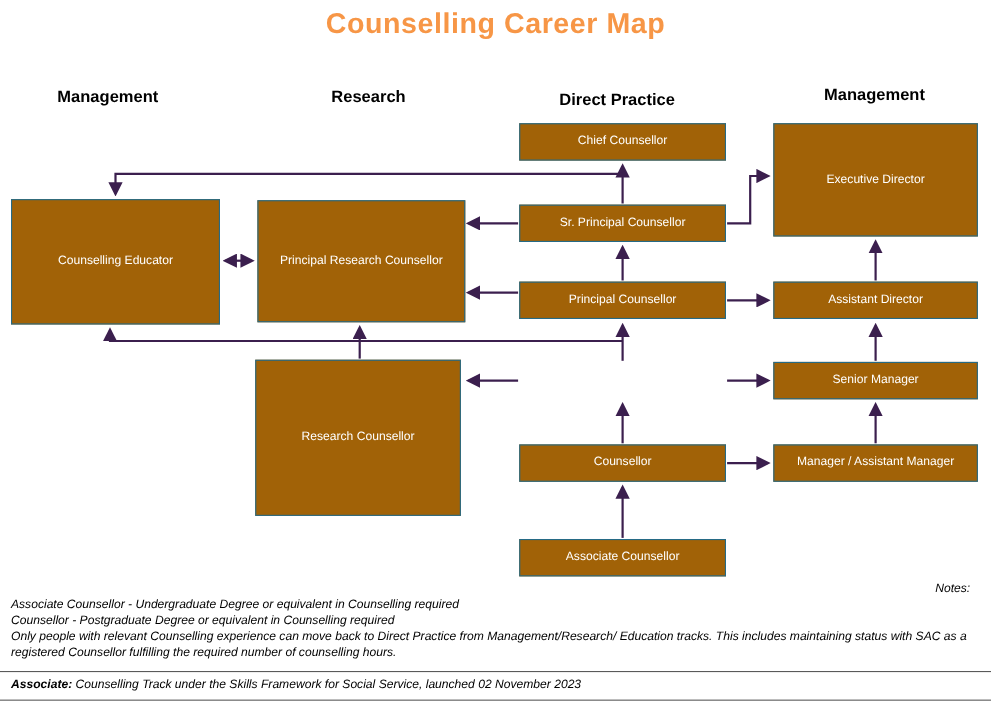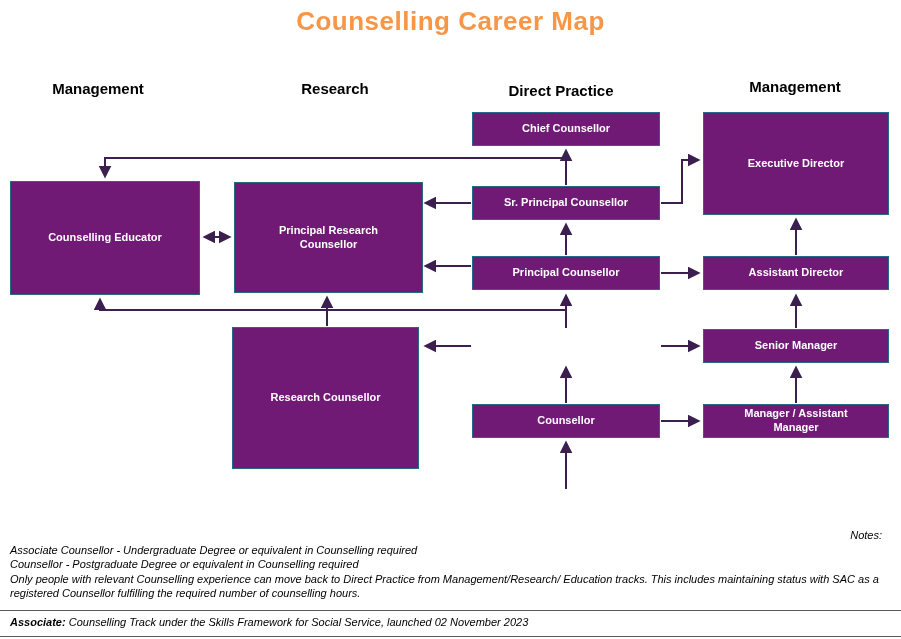--- a/index.html
+++ b/index.html
@@ -10,22 +10,22 @@
   .title{
     position:absolute;left:0;top:6px;width:100%;margin:0;text-align:center;
     font-size:26px;font-weight:700;color:#F79646;letter-spacing:.5px;
   }
   .col-header{
     position:absolute;top:80px;width:150px;text-align:center;
     font-size:15px;font-weight:700;color:#000;
   }
   .node{
     position:absolute;display:flex;align-items:center;justify-content:center;
-    background:#701a75;border:1px solid #256a85;color:#ffffff;
-    font-size:11px;font-weight:700;text-align:center;line-height:1.25;
+    background:#a16207;border:1px solid #256a85;color:#ffffff;
+    font-size:11px;font-weight:400;text-align:center;line-height:1.25;
     padding:2px 19px;box-sizing:border-box;
   }
   svg.arrows{position:absolute;left:0;top:0;pointer-events:none;}
   .edge{stroke:#3b1f4e;stroke-width:2;fill:none;}
   .notes{
     position:absolute;left:10px;top:528px;width:872px;
     font-size:11px;font-style:italic;color:#000;line-height:14.5px;
   }
   .notes p{margin:0;}
   .notes .heading{font-weight:400;text-align:right;}
@@ -53,20 +53,21 @@
   <div class="node" style="left:703px;top:112px;width:186px;height:103px;">Executive Director</div>
   <div class="node" style="left:10px;top:181px;width:190px;height:114px;">Counselling Educator</div>
   <div class="node" style="left:234px;top:182px;width:189px;height:111px;">Principal Research Counsellor</div>
   <div class="node" style="left:472px;top:256px;width:188px;height:34px;">Principal Counsellor</div>
   <div class="node" style="left:472px;top:186px;width:188px;height:34px;">Sr. Principal Counsellor</div>
   <div class="node" style="left:703px;top:256px;width:186px;height:34px;">Assistant Director</div>
   <div class="node" style="left:703px;top:329px;width:186px;height:34px;">Senior Manager</div>
   <div class="node" style="left:232px;top:327px;width:187px;height:142px;">Research Counsellor</div>
   <div class="node" style="left:472px;top:404px;width:188px;height:34px;">Counsellor</div>
   <div class="node" style="left:703px;top:404px;width:186px;height:34px;">Manager / Assistant Manager</div>
+  <div class="node" style="left:472px;top:490px;width:188px;height:34px;">Associate Counsellor</div>
 
   <svg class="arrows" width="901" height="639" viewBox="0 0 901 639">
     <defs>
       <marker id="arr" viewBox="0 0 10 10" refX="8" refY="5" markerWidth="6.5" markerHeight="6.5" orient="auto-start-reverse">
         <path d="M0,0 L10,5 L0,10 z" fill="#3b1f4e"></path>
       </marker>
     </defs>
 
     <path class="edge" d="M566,489 L566,443" marker-end="url(#arr)"></path>
     <path class="edge" d="M566,403 L566,368" marker-end="url(#arr)"></path>

